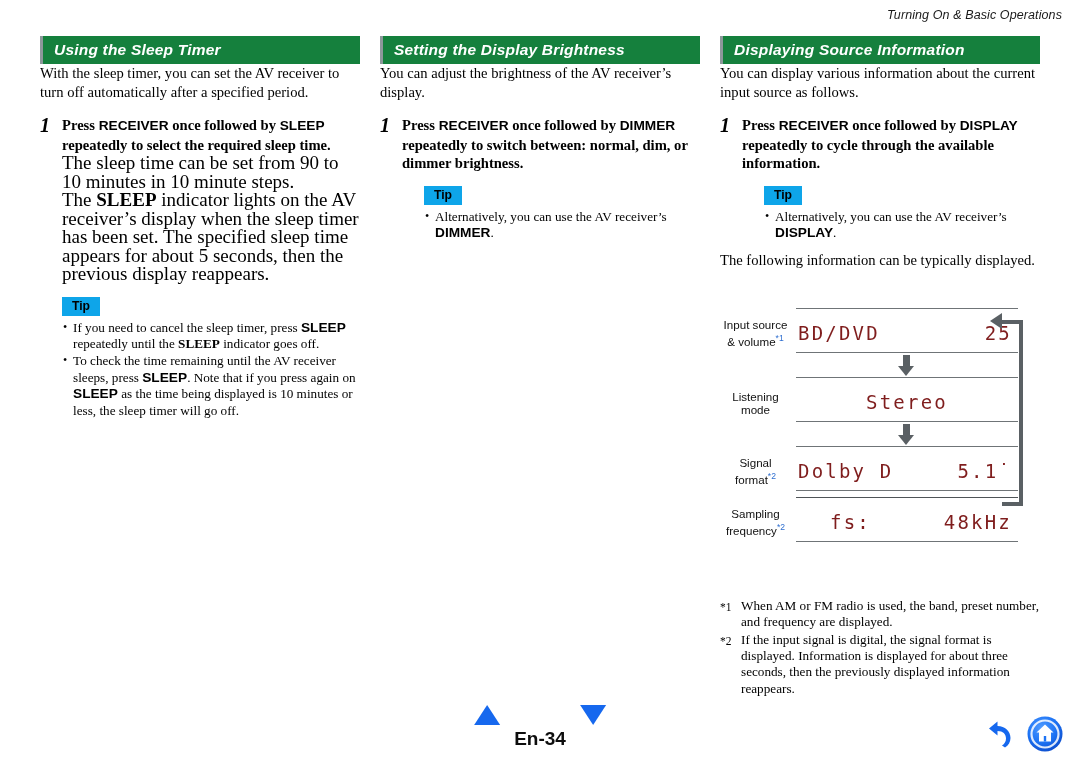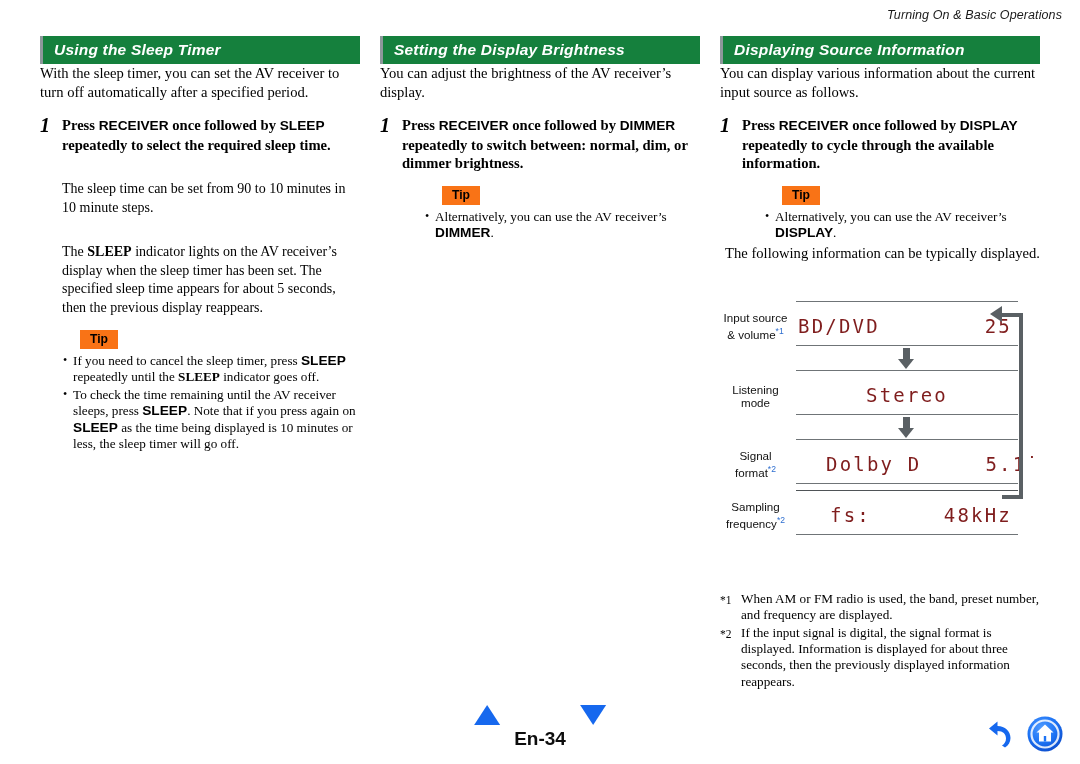--- a/index.html
+++ b/index.html
@@ -54,21 +54,21 @@
     height: 28px;
     line-height: 17px;
   }
 
   
   .para {
     font-size: 14.6px;
     line-height: 18.5px;
     margin-top: 0;
   }
-  .para-tight { margin-top: 2px; text-align: right; }
+  .para-tight { margin-top: 9px; }
 
   
   .step {
     display: flex;
     margin-top: 15px;
   }
   .step-num {
     font-family: "Liberation Serif", serif;
     font-weight: bold;
     font-style: italic;
@@ -83,37 +83,35 @@
     font-size: 14.6px;
     line-height: 18.5px;
   }
   .sans-b {
     font-family: "Liberation Sans", sans-serif;
     font-weight: bold;
     font-size: 13.7px;
   }
   .serif-b { font-weight: bold; }
   .step-text {
-    font-size: 14px;
+    font-size: 19px;
     line-height: 18.5px;
     font-weight: normal;
-    margin-top: 26px;
   }
 
   
   .tip-wrap { margin-top: 12px; }
   .tip-label {
     display: inline-block;
-    background: #f97316;
+    background: #0ea5e9;
     font-family: "Liberation Sans", sans-serif;
     font-weight: bold;
     font-size: 12.2px;
     padding: 2px 10px 3px 10px;
     color: #000;
-    margin-left: 18px;
   }
   .tip-list {
     margin: 4px 0 0 0;
     padding: 0;
     list-style: none;
   }
   .tip-list li {
     font-size: 13.2px;
     line-height: 16.4px;
     padding-left: 11px;
@@ -370,21 +368,21 @@
         <div class="lcd">
           <div class="lcd-text lcd-center">Stereo</div>
         </div>
       </div>
 
       <div class="dg-arrow" style="left:183px; top:132px;">
         <div class="arr-shaft" style="left:0; top:0; height:12px;"></div>
         <div class="arr-head" style="left:-5.5px; top:11px;"></div>
       </div>
 
-      <div class="dg-row" style="left:0; top:164px; width:298px;gap:28px;">
+      <div class="dg-row" style="left:0; top:164px; width:298px;">
         <div class="dg-label"><span>Signal</span><br><span>format</span><span class="sup-blue">*2</span></div>
         <div class="lcd">
           <div class="lcd-text lcd-left">Dolby D</div>
           <div class="lcd-text lcd-right">5.1˙</div>
         </div>
       </div>
 
       <div class="dg-row" style="left:0; top:215px; width:298px;">
         <div class="dg-label"><span>Sampling</span><br><span>frequency</span><span class="sup-blue">*2</span></div>
         <div class="lcd">

